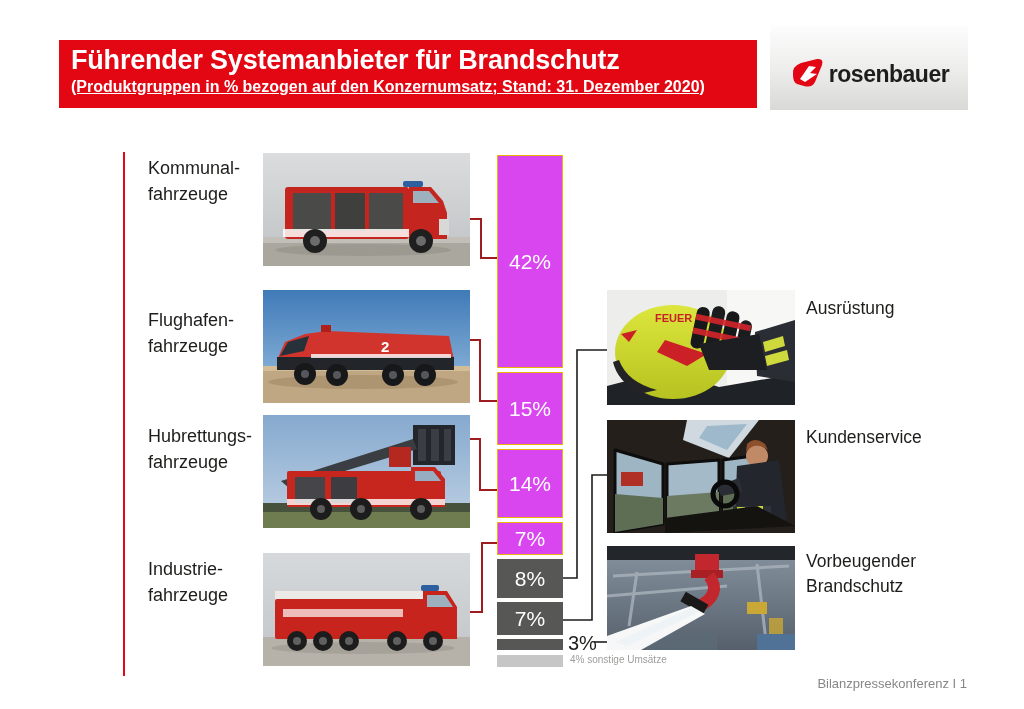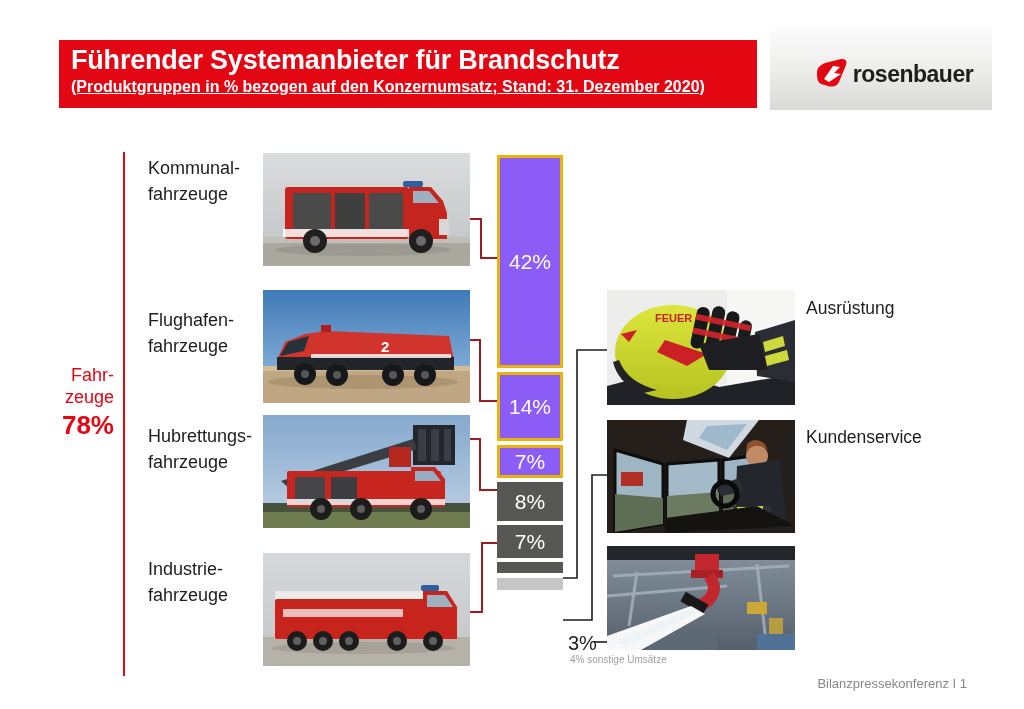--- a/index.html
+++ b/index.html
@@ -5,37 +5,37 @@
   html,body{margin:0;padding:0;background:#ffffff;}
   .slide{position:relative;width:1024px;height:709px;background:#ffffff;overflow:hidden;
          font-family:"Liberation Sans", sans-serif;color:#1d1d1b;}
   
   .banner{position:absolute;left:59px;top:40px;width:698px;height:68px;background:#e30613;
           color:#fff;padding:0 12px 0 12px;box-sizing:border-box;}
   .banner .title{font-size:27px;font-weight:bold;line-height:30px;margin-top:5px;letter-spacing:-0.2px;}
   .banner .subtitle{font-size:16px;font-weight:bold;line-height:16px;margin-top:4px;text-decoration:underline;}
   .logo-box{position:absolute;left:770px;top:25px;width:198px;height:85px;
             background:linear-gradient(180deg,#fdfdfd 0%,#ececeb 55%,#d9d9d7 100%);
-            display:flex;align-items:center;justify-content:center;padding-left:24px;}
+            display:flex;align-items:center;justify-content:center;}
   .logo-inner{display:flex;align-items:center;gap:4px;margin-top:14px;}
   .logo-word{font-size:23px;font-weight:bold;color:#1d1d1b;letter-spacing:-0.5px;}
   
   .redline{position:absolute;left:123px;top:152px;width:2px;height:524px;background:#e30613;}
   .fahr-block{position:absolute;left:56px;top:364px;width:58px;text-align:right;color:#e30613;}
   .fahr-block .l{font-size:18px;line-height:22px;}
   .fahr-block .v{font-size:26px;font-weight:bold;line-height:30px;margin-top:2px;}
   .cat-label{position:absolute;left:148px;width:120px;font-size:18px;line-height:26px;color:#1d1d1b;}
   .right-label{position:absolute;left:806px;width:140px;font-size:17.5px;line-height:25px;color:#1d1d1b;}
   
   .photo{position:absolute;display:block;}
   
   .bar{position:absolute;left:497px;top:155px;width:66px;}
   .seg{width:66px;display:flex;align-items:center;justify-content:center;
        color:#fff;font-size:21px;box-sizing:border-box;}
-  .seg.red{background:#8b5cf6;border:3px solid #eab308;}
+  .seg.red{background:#d946ef;border:1px solid #eab308;}
   .seg.dark{background:#575756;}
   .seg.light{background:#c6c6c6;}
   .gap{margin-top:4px;}
   .lbl-3pct{position:absolute;left:568px;top:632px;font-size:20px;color:#1d1d1b;}
   .lbl-4pct{position:absolute;left:570px;top:654px;font-size:10px;color:#9d9d9c;}
   .footer{position:absolute;right:57px;top:676px;font-size:13px;color:#878787;}
   .overlay{position:absolute;left:0;top:0;pointer-events:none;}
 </style>
 </head>
 <body>
@@ -53,25 +53,20 @@
         <svg width="36" height="30" viewBox="0 0 36 30">
           <path d="M4 17 Q3 8 12 5 L28 1 Q35 0 33 7 L26 24 Q23 30 15 28 L8 26 Q4 24 4 17 Z" fill="#e30613"></path>
           <path d="M11 21 L20 8 L27 9 L21 15 L28 16 L16 24 Z" fill="#ffffff"></path>
         </svg>
       </span>
       <span class="logo-word">rosenbauer</span>
     </div>
   </div>
 
   <div class="redline"></div>
-  <div class="fahr-block">
-    <div class="l">Fahr-</div>
-    <div class="l">zeuge</div>
-    <div class="v">78%</div>
-  </div>
 
   <div class="cat-label" style="top:155px">
     <div>Kommunal-</div>
     <div>fahrzeuge</div>
   </div>
   <div class="cat-label" style="top:307px">
     <div>Flughafen-</div>
     <div>fahrzeuge</div>
   </div>
   <div class="cat-label" style="top:423px">
@@ -191,20 +186,23 @@
     <circle cx="134" cy="88" r="10" fill="#1c1c1c"></circle>
       <circle cx="134" cy="88" r="4" fill="#606060"></circle>
     <circle cx="170" cy="88" r="10" fill="#1c1c1c"></circle>
       <circle cx="170" cy="88" r="4" fill="#606060"></circle>
   </svg>
 
   <div class="bar">
     <div class="seg red" style="height:213px">
         <span>42%</span>
       </div>
+    <div class="seg red gap" style="height:73px">
+        <span>15%</span>
+      </div>
     <div class="seg red gap" style="height:69px">
         <span>14%</span>
       </div>
     <div class="seg red gap" style="height:33px">
         <span>7%</span>
       </div>
     <div class="seg dark gap" style="height:39px">
         <span>8%</span>
       </div>
     <div class="seg dark gap" style="height:33px">
@@ -293,20 +291,21 @@
     <path d="M102 30 C112 42 106 54 92 60" stroke="#c1272d" stroke-width="12" fill="none"></path>
     <g transform="rotate(30 88 58)">
         <rect x="74" y="52" width="26" height="11" fill="#191919"></rect>
       </g>
     <polygon points="84,60 98,68 34,104 0,104 0,90" fill="#ffffff" opacity="0.95"></polygon>
     <polygon points="84,62 92,66 20,100 8,96" fill="#eef3f5"></polygon>
   </svg>
 
   <div class="right-label" style="top:425px">Kundenservice</div>
   <div class="right-label" style="top:296px">Ausrüstung</div>
+  <div class="right-label" style="top:549px">Vorbeugender Brandschutz</div>
 
   <svg class="overlay" width="1024" height="709" viewBox="0 0 1024 709">
     <g fill="none" stroke="#9e1b20" stroke-width="2">
       <polyline points="470,219 481,219 481,258 497,258"></polyline>
       <polyline points="470,340 480,340 480,401 497,401"></polyline>
       <polyline points="470,439 480,439 480,490 497,490"></polyline>
       <polyline points="470,612 482,612 482,543 497,543"></polyline>
     </g>
     <g fill="none" stroke="#1d1d1b" stroke-width="1.6">
       <polyline points="563,578 577,578 577,350 607,350"></polyline>

